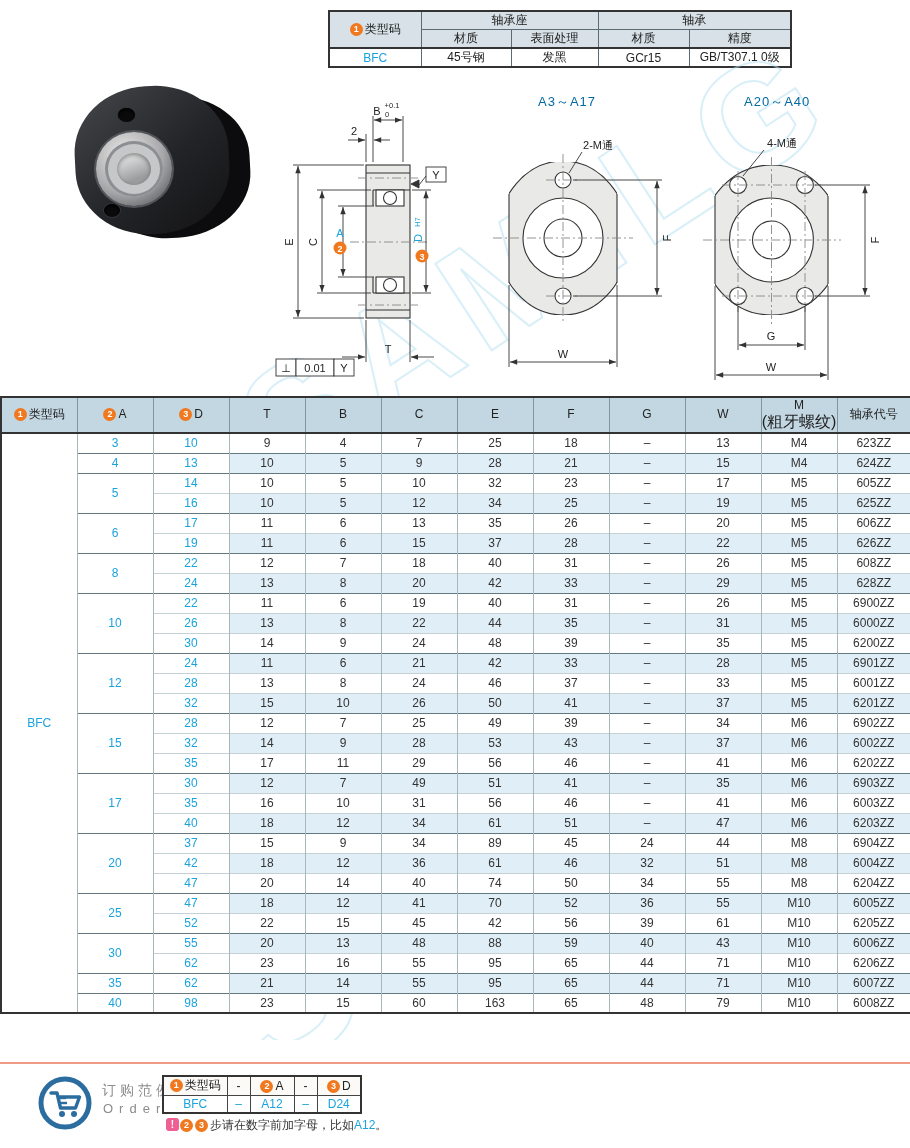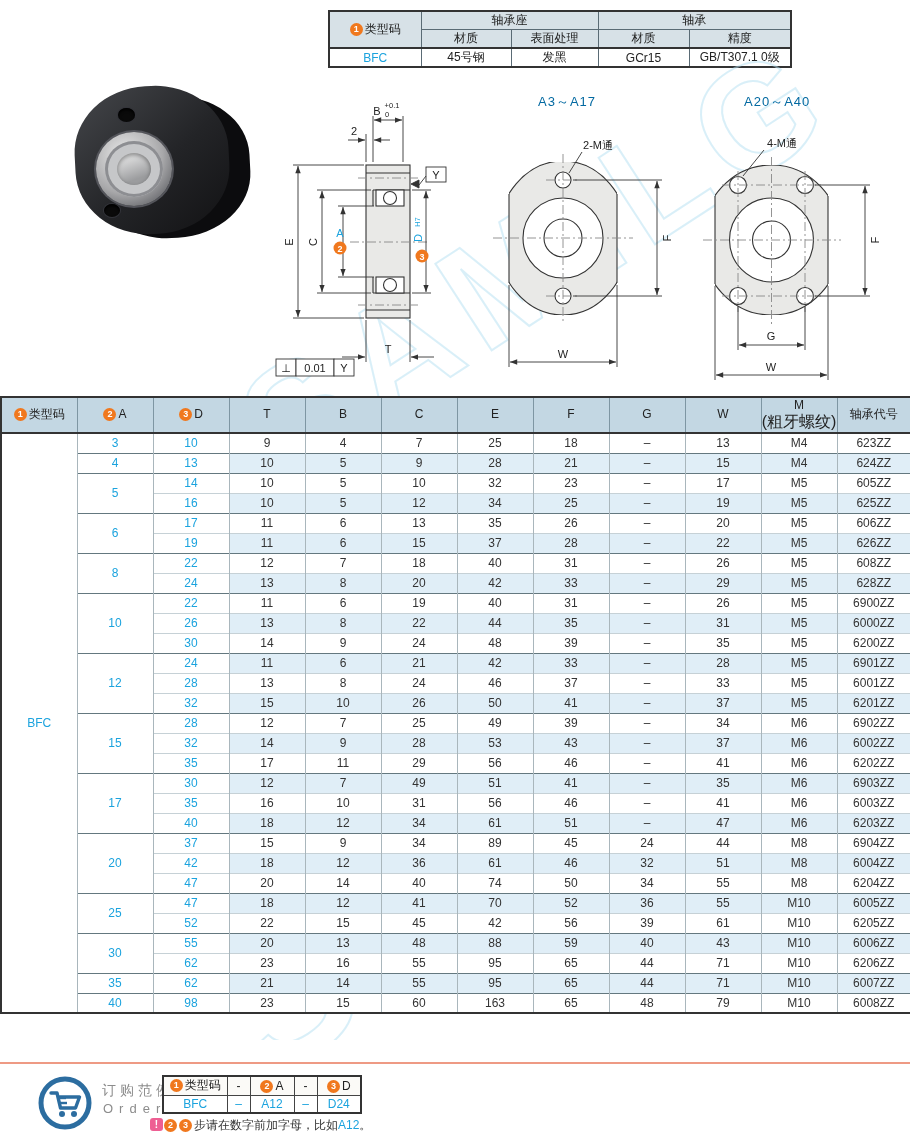--- a/index.html
+++ b/index.html
@@ -66,21 +66,21 @@
 
   
   .divider{position:absolute;left:0;top:1062px;width:910px;height:2px;background:#ee9a84}
   .cart{position:absolute;left:36px;top:1074px}
   .ot-cn{position:absolute;left:102px;top:1082px;font-size:14px;color:#8c8c8c;letter-spacing:4px}
   .ot-en{position:absolute;left:103px;top:1101px;font-size:13px;color:#8c8c8c;letter-spacing:6px}
   .ord{position:absolute;left:162px;top:1075px;border-collapse:collapse;table-layout:fixed;
     width:198px;font-size:12px;border:2px solid #333;background:#fff}
   .ord th{font-weight:normal;border:1px solid #444;height:19px;text-align:center;background:#fbfaf7}
   .ord td{border:1px solid #444;height:18px;text-align:center;color:#1ba3de}
-  .note{position:absolute;left:150px;top:1117px;font-size:12px;color:#333}
+  .note{position:absolute;left:166px;top:1117px;font-size:12px;color:#333}
   .note .ex{color:#1ba3de}
 </style>
 </head>
 <body>
 
 <div id="page">
 
   <div class="photo">
     <div class="flange-side"></div>
     <div class="flange-face"></div>

